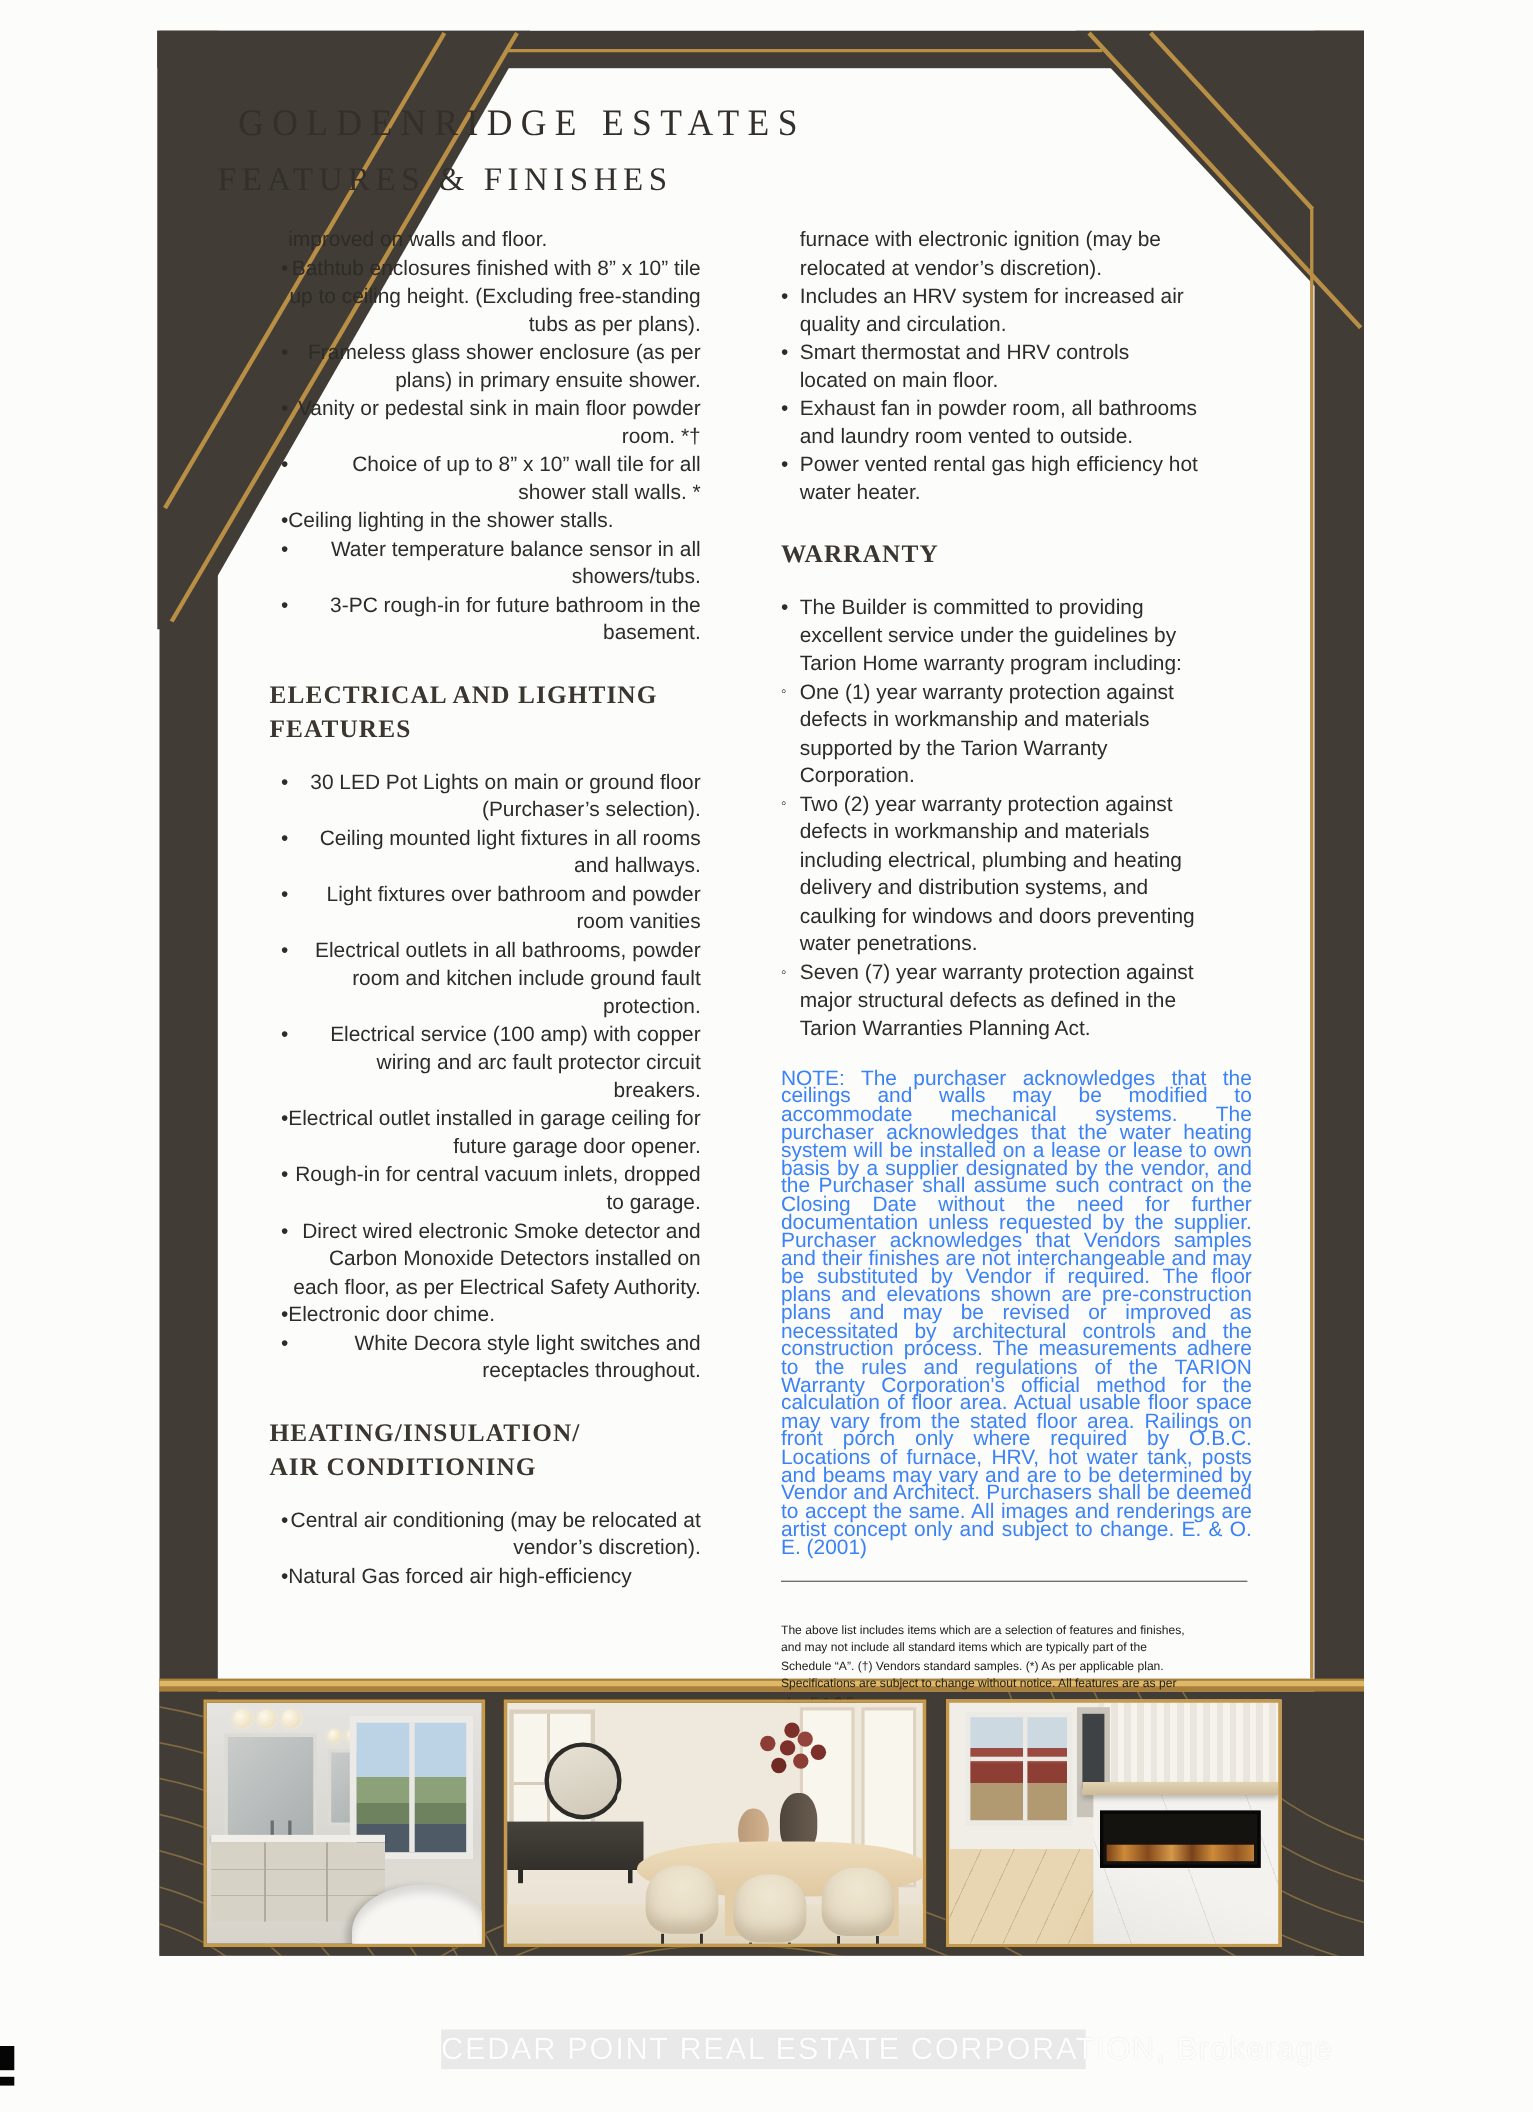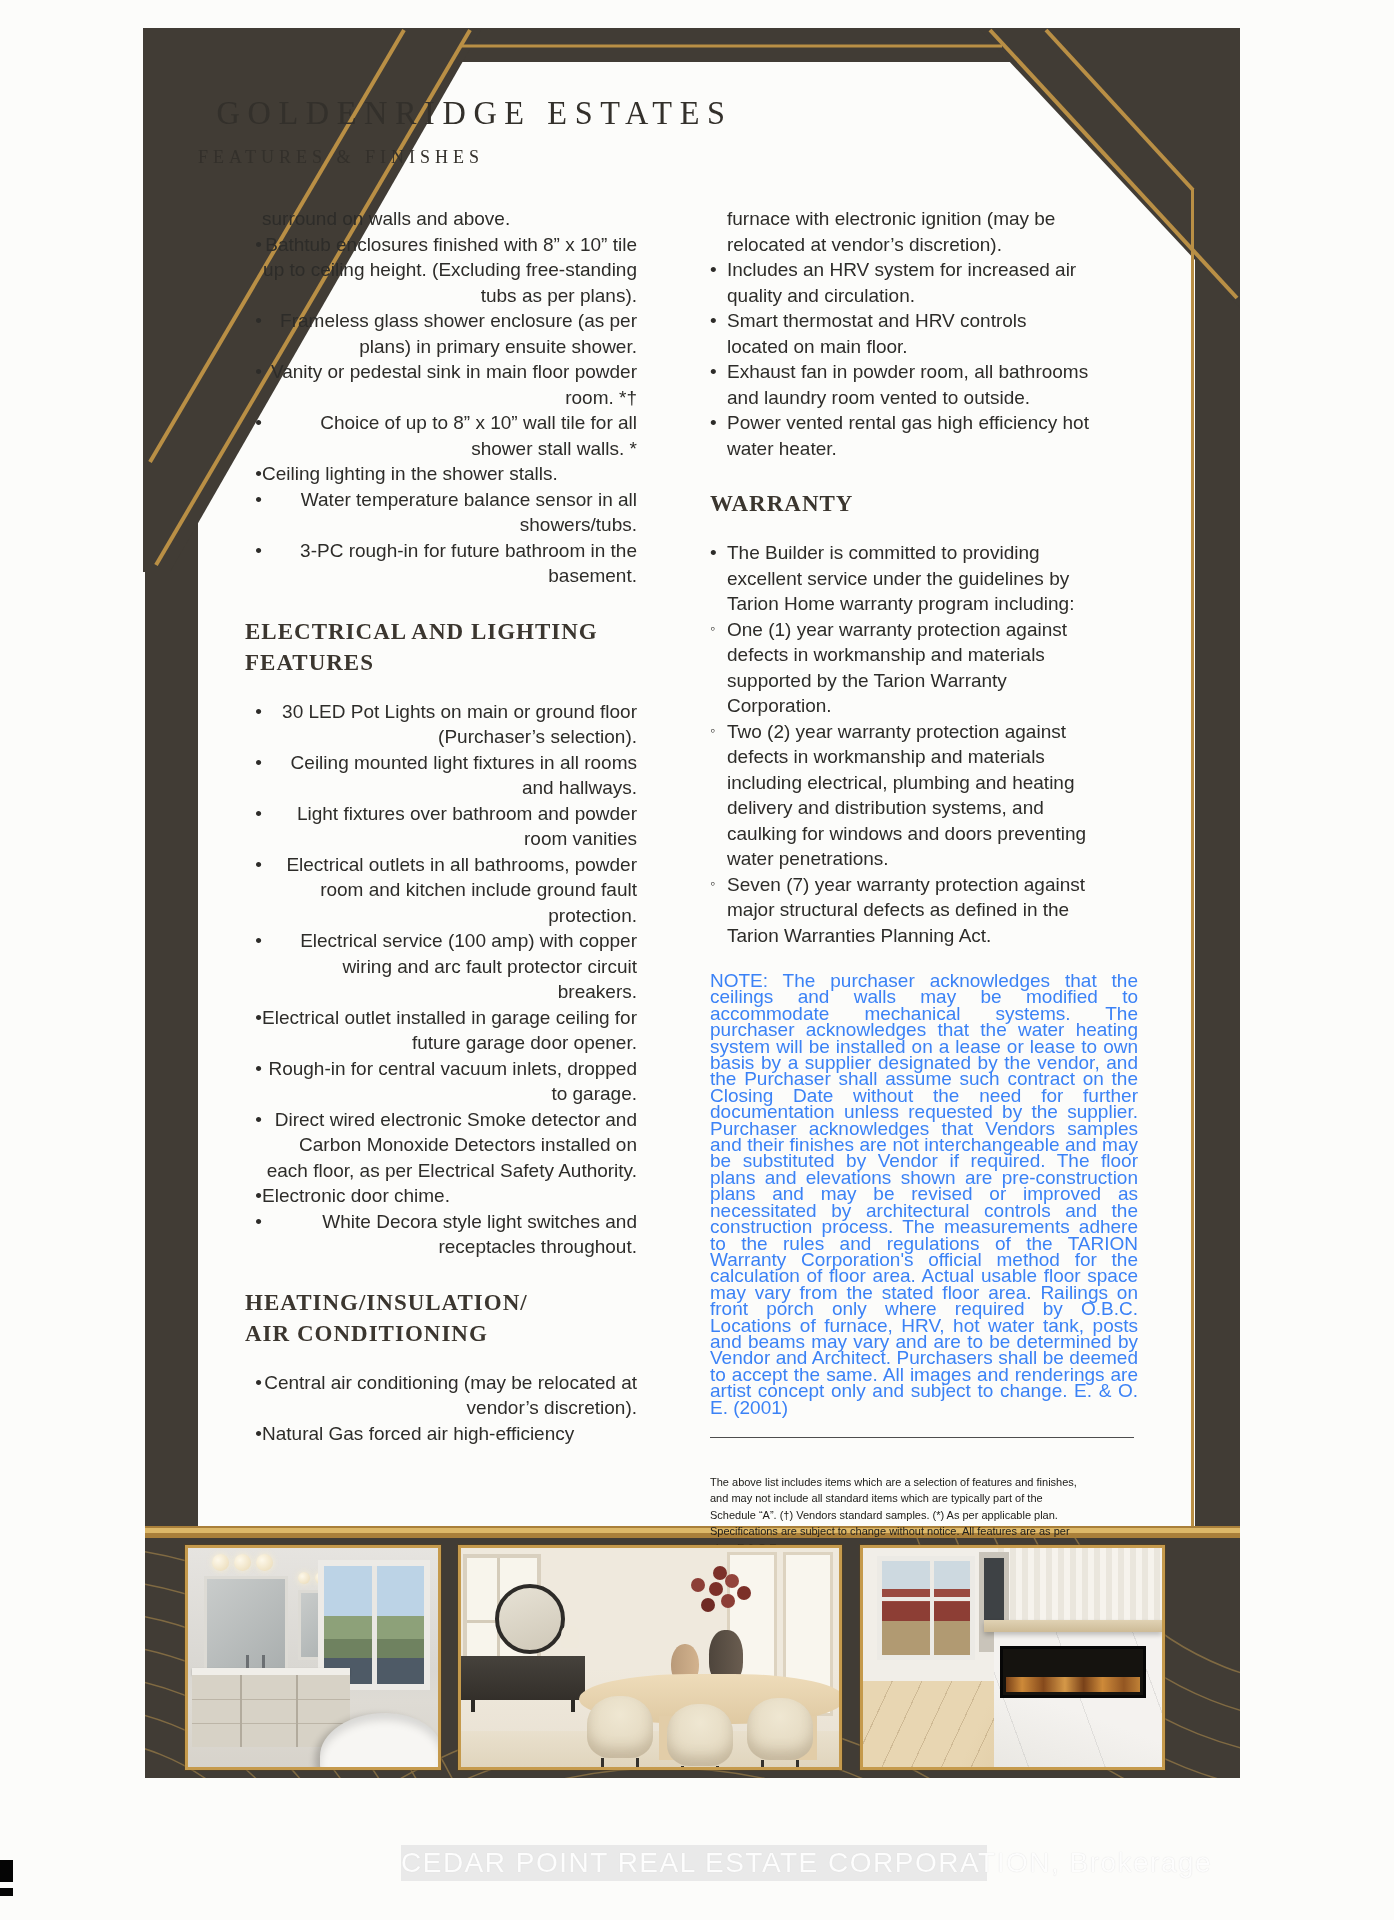--- a/index.html
+++ b/index.html
@@ -4,21 +4,21 @@
 <style>
   html,body{margin:0;padding:0;background:#ffffff;}
   .page{position:relative;width:1394px;height:1920px;background:#fcfcfa;overflow:hidden;
         font-family:"Liberation Sans",sans-serif;color:#2d2c29;}
   .frame-svg{position:absolute;left:0;top:0;z-index:1;}
 
   
   .header{position:absolute;left:198px;top:94px;width:744px;text-align:left;z-index:2;}
   .title{font-family:"Liberation Serif",serif;font-size:34px;letter-spacing:8px;color:#33302b;
          transform:scaleX(.95);white-space:nowrap;}
-  .subtitle{margin-top:15px;font-family:"Liberation Serif",serif;font-size:18px;letter-spacing:5px;color:#33302b;}
+  .subtitle{margin-top:15px;font-family:"Liberation Serif",serif;font-size:30px;letter-spacing:5px;color:#33302b;}
 
   
   .col{position:absolute;top:206px;font-size:19px;line-height:25.5px;z-index:2;color:#2d2c29;}
   .col-left{left:245px;width:412px;}
   .col-right{left:710px;width:428px;}
   .item{display:flex;}
   .col-left .item{max-width:392px;text-align:right;}
   .col-right .item{max-width:380px;}
   .marker{flex:0 0 17px;}
   .marker.sub{font-size:14px;transform:translateY(-1px);}
@@ -156,21 +156,21 @@
       </g>
     </svg>
   </svg>
 
   <div class="header">
     <div class="title">GOLDENRIDGE ESTATES</div>
     <div class="subtitle">FEATURES &amp; FINISHES</div>
   </div>
 
   <div class="col col-left" id="col-left">
-      <p class="cont">surround on walls and above.</p>
+      <p class="cont">improved on walls and floor.</p>
       <div class="item bullet">
         <span class="marker bullet">•</span>
         <span class="txt">Bathtub enclosures finished with 8” x 10” tile up to ceiling height. (Excluding free-standing tubs as per plans).</span>
       </div>
       <div class="item bullet">
         <span class="marker bullet">•</span>
         <span class="txt">Frameless glass shower enclosure (as per plans) in primary ensuite shower.</span>
       </div>
       <div class="item bullet">
         <span class="marker bullet">•</span>

